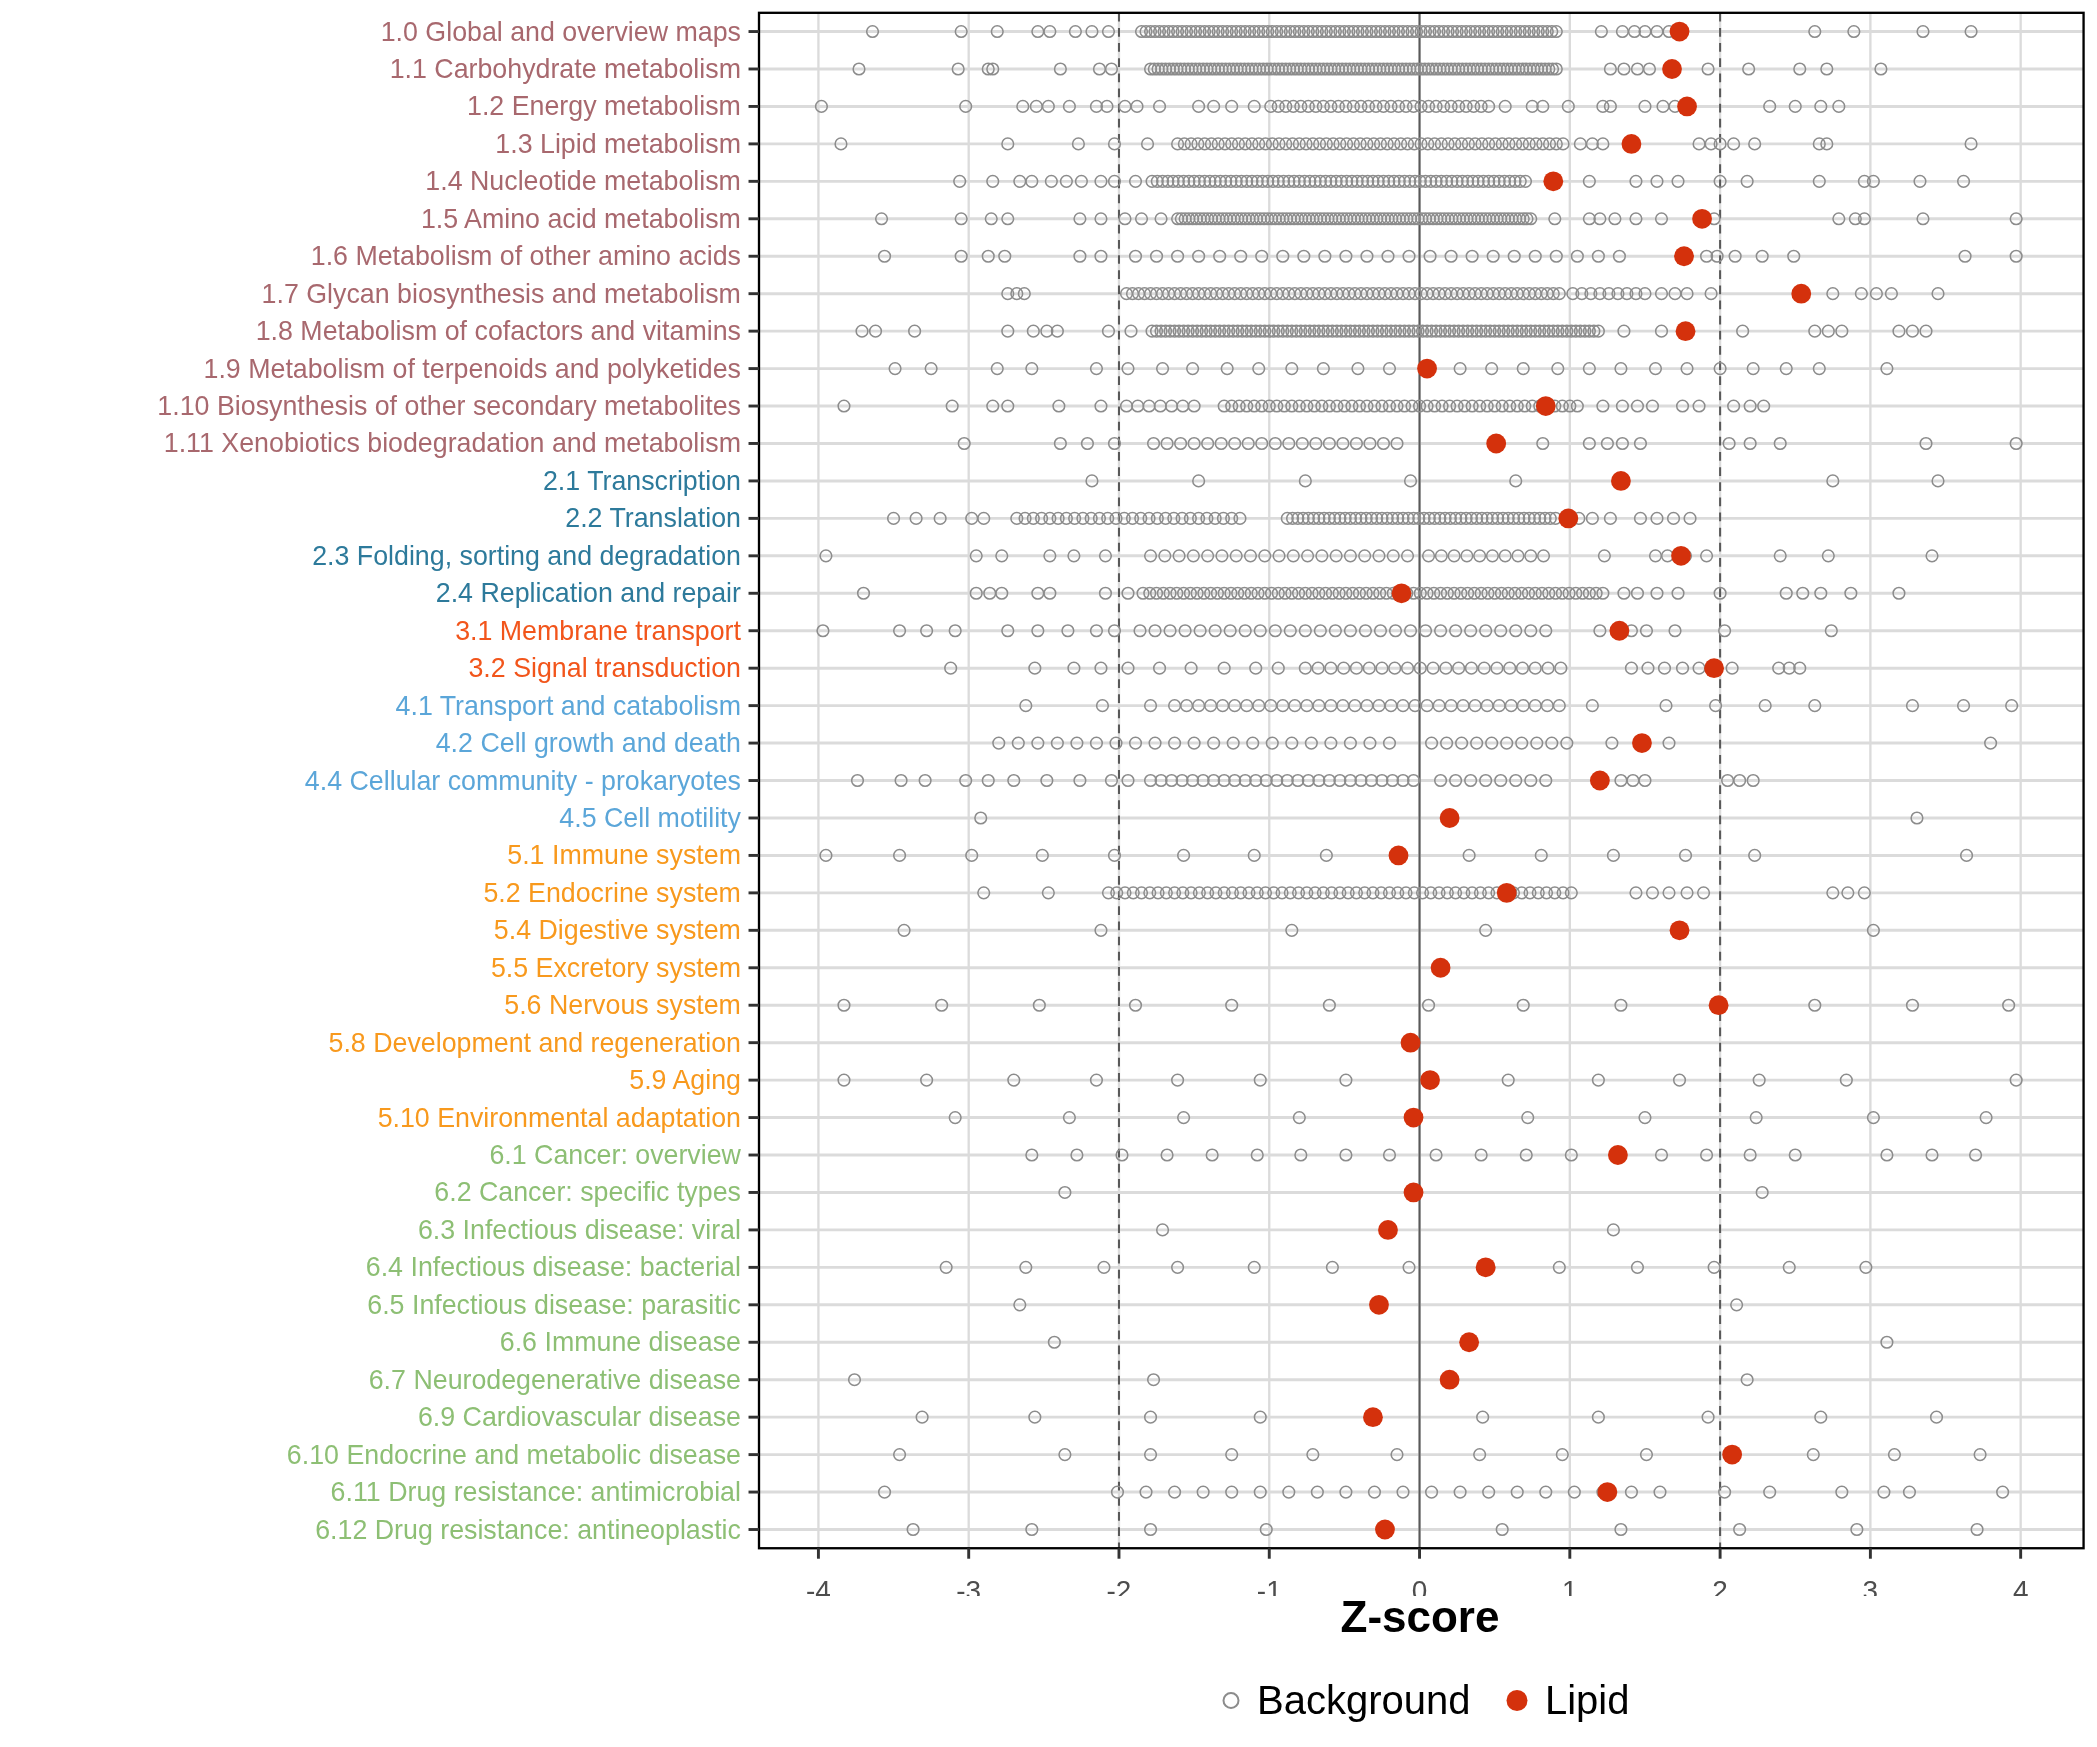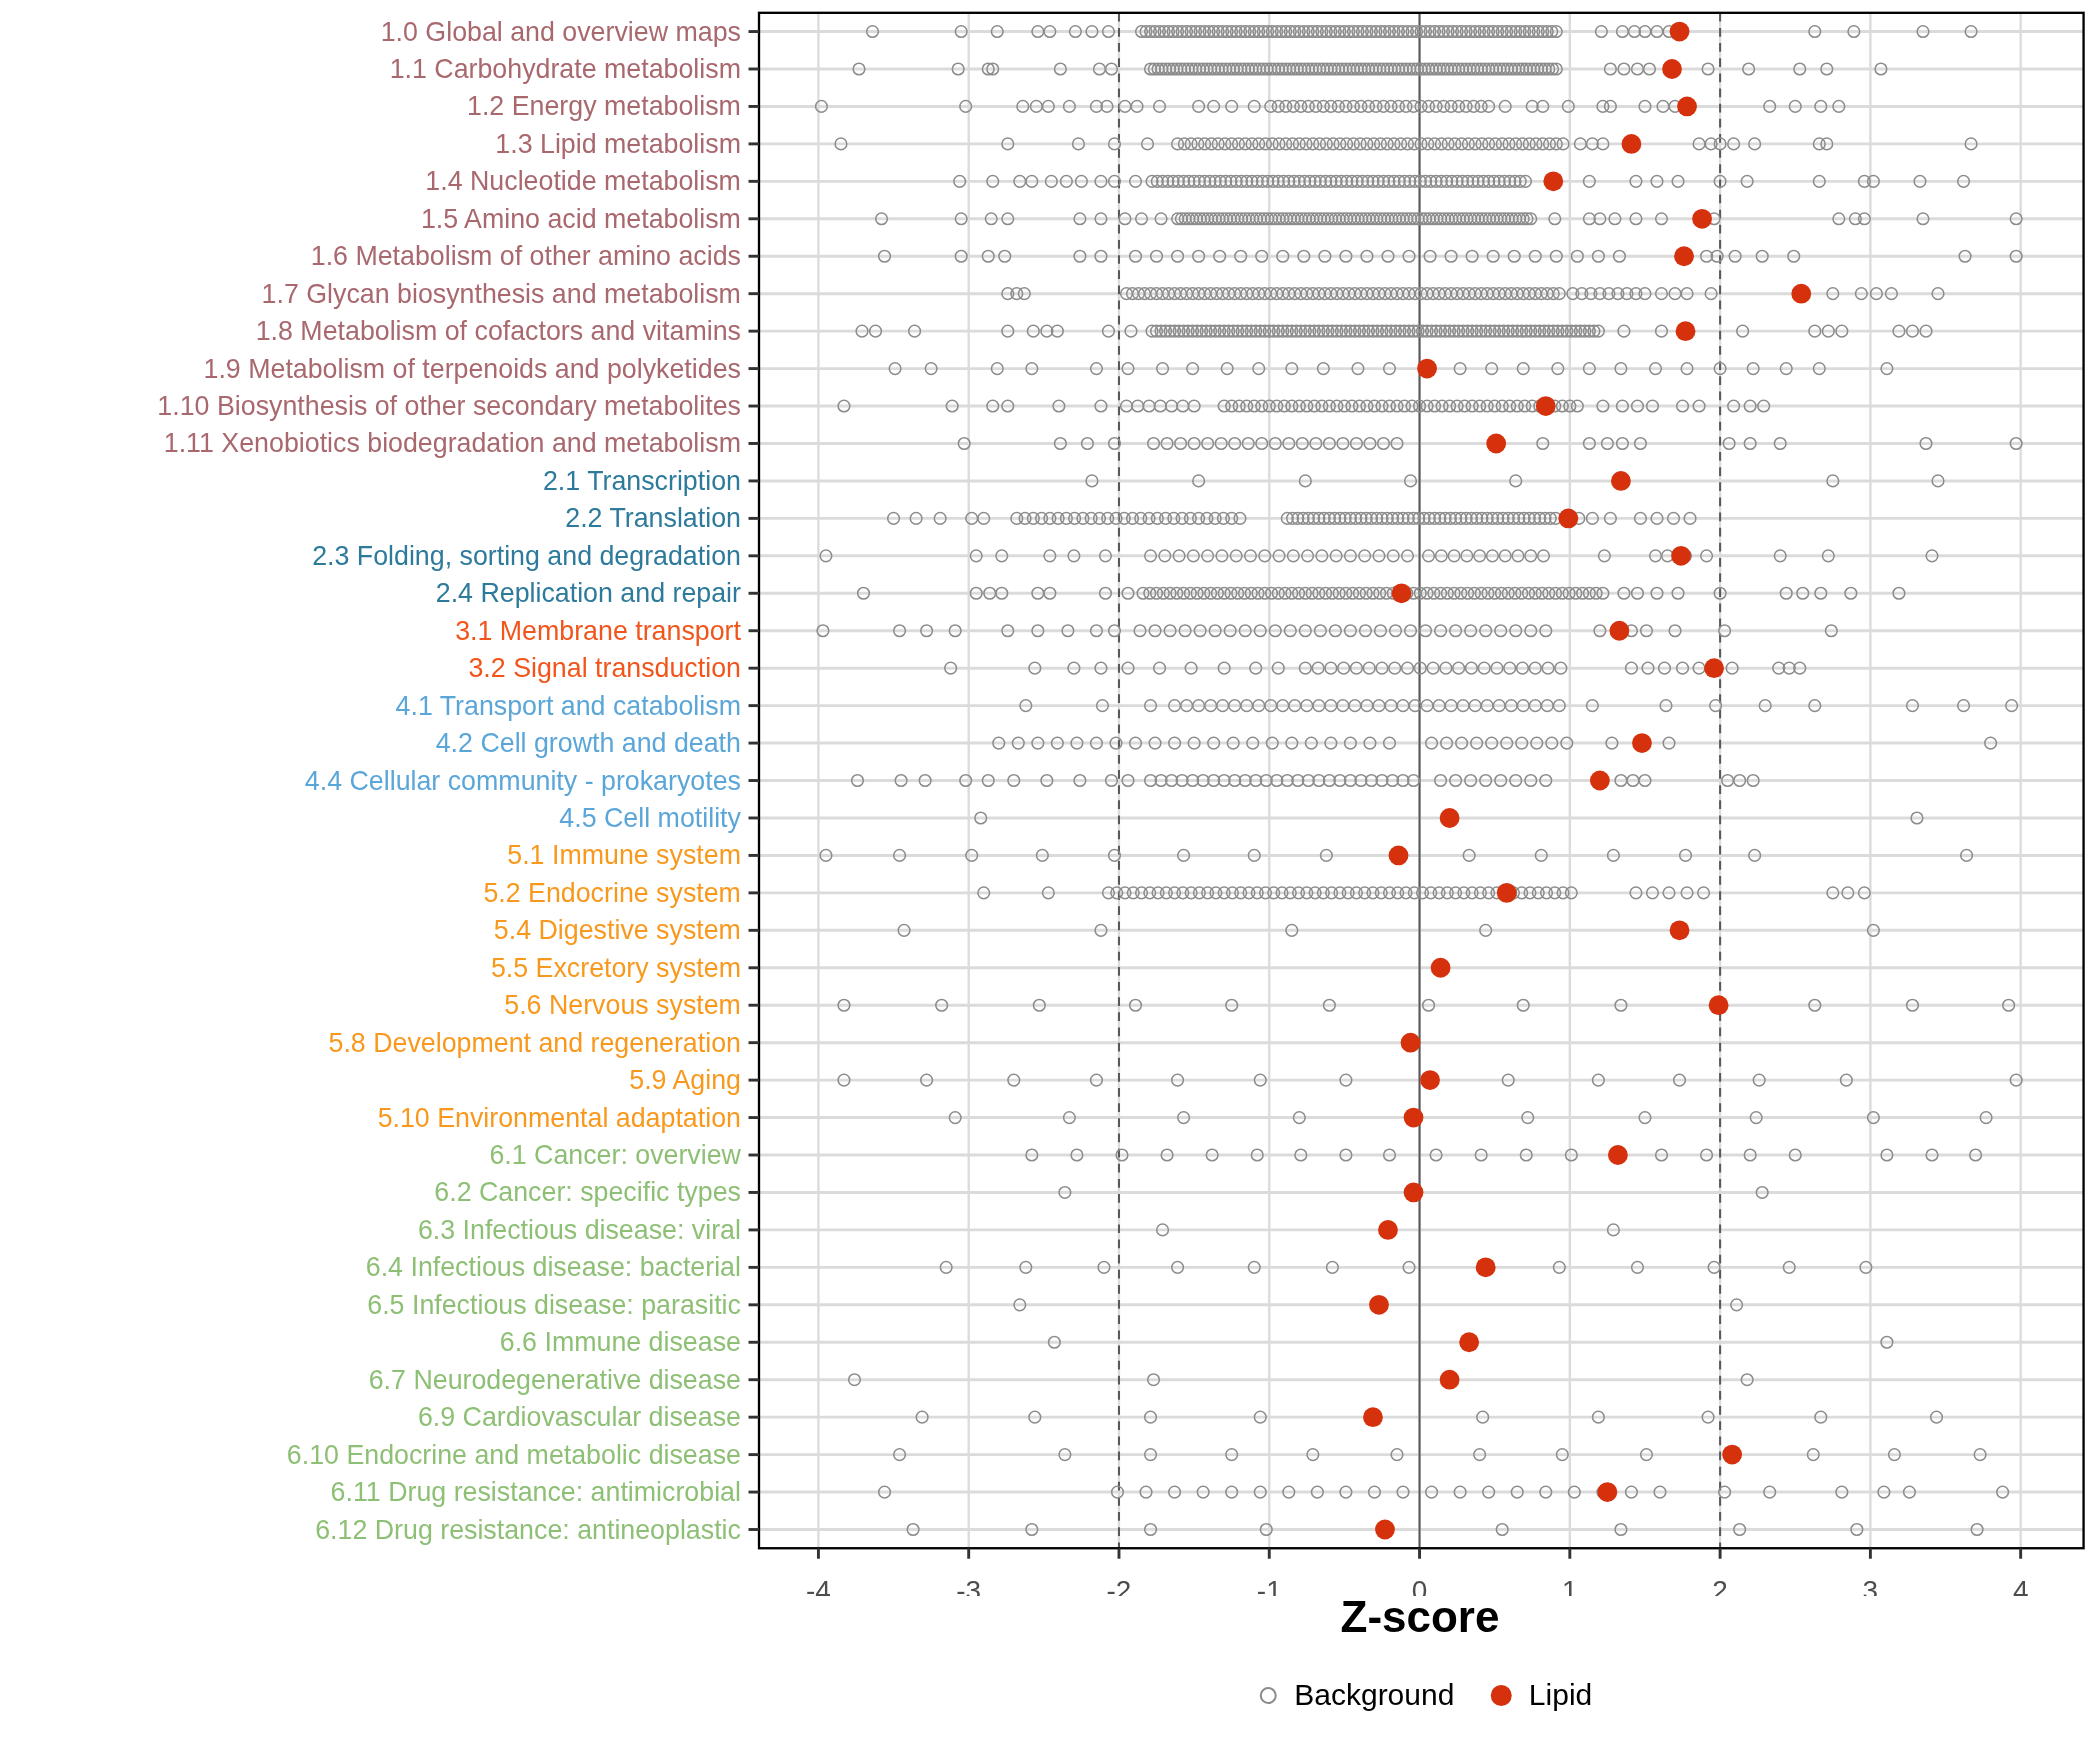--- a/index.html
+++ b/index.html
@@ -7,21 +7,21 @@
   #plot-wrap{position:absolute;left:0;top:0;width:2097px;height:1340px;}
   svg{display:block;}
   .x-title{
     position:absolute;left:1420px;top:1595px;transform:translateX(-50%);
     font-size:44px;font-weight:bold;color:#000;line-height:1;white-space:nowrap;
   }
   .legend{
     position:absolute;left:1426px;top:1680px;transform:translateX(-50%);
     display:flex;align-items:center;gap:36px;
   }
-  .legend-item{display:flex;align-items:center;gap:17.5px;font-size:30px;color:#000;line-height:1;}
+  .legend-item{display:flex;align-items:center;gap:17.5px;font-size:40px;color:#000;line-height:1;}
   .swatch-open{width:13px;height:13px;border-radius:50%;border:2.3px solid #8C8C8C;background:transparent;}
   .swatch-filled{width:21px;height:21px;border-radius:50%;background:#D4310C;}
 </style>
 </head>
 <body>
 
 <div id="plot-wrap">
   <svg id="chart" width="2097" height="1596" viewBox="0 0 3600 2740">
       <line x1="1405" x2="1405" y1="22" y2="2658" stroke="#DBDBDB" stroke-width="4"></line>
       <line x1="1663" x2="1663" y1="22" y2="2658" stroke="#DBDBDB" stroke-width="4"></line>

